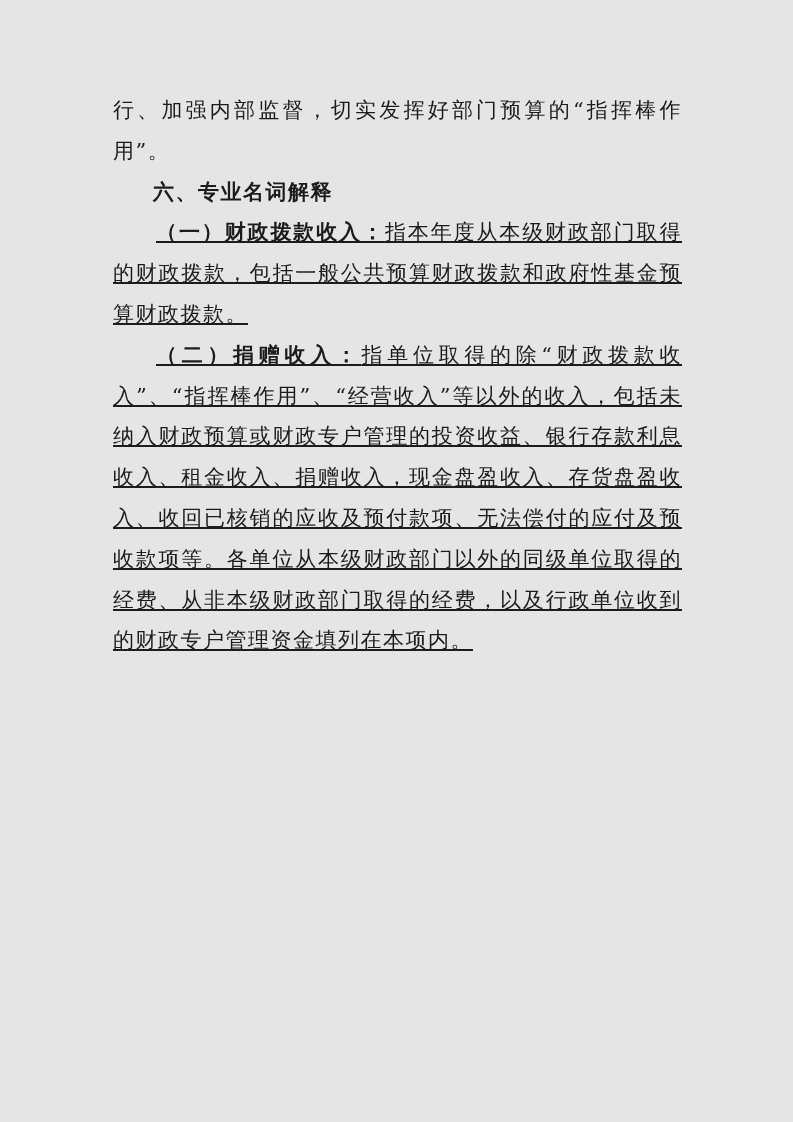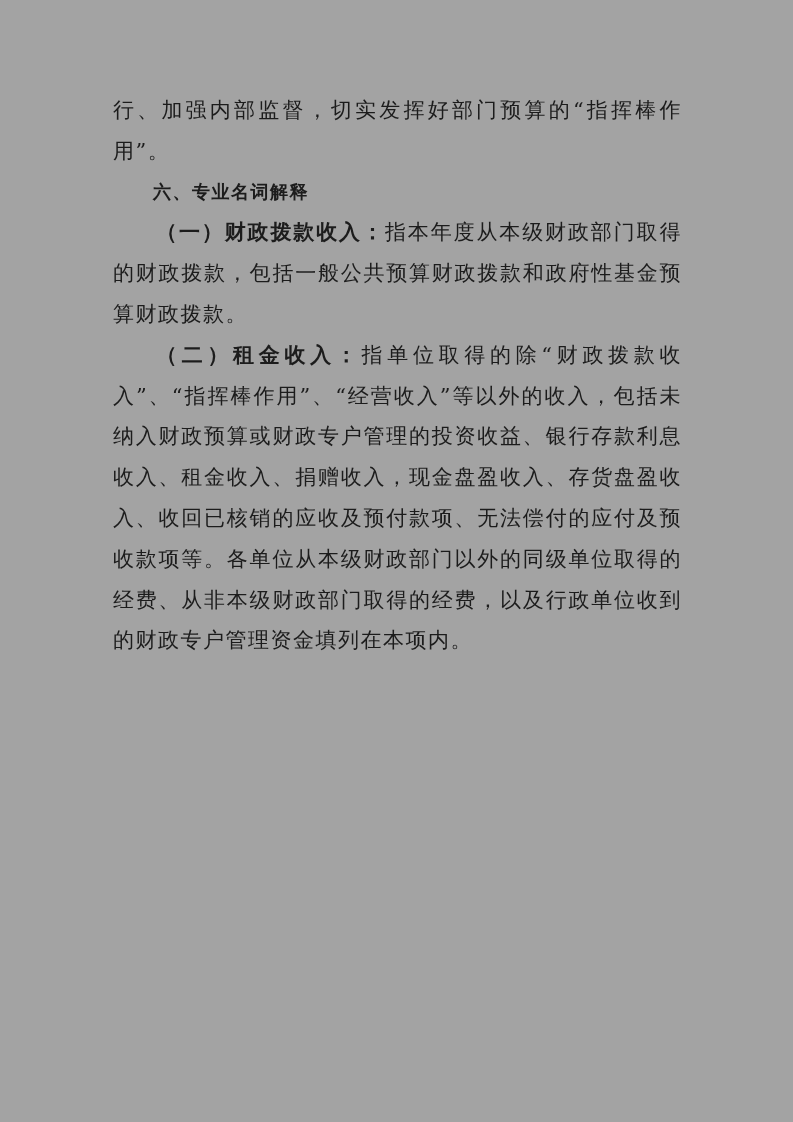--- a/index.html
+++ b/index.html
@@ -12,37 +12,38 @@
     height: 1122px;
     font-family: "DejaVu Serif", "Liberation Serif", serif;
     color: #1c1c1c;
     overflow: hidden;
   }
   .page {
     box-sizing: border-box;
     width: 793px;
     height: 1122px;
     padding: 90px 111px 0 113px;
-    background: #a3a3a3;
+    background: #e5e5e5;
   }
   .para {
     margin: 0;
     font-size: 21px;
     line-height: 40.8px;
     letter-spacing: 1.5px;
     text-align: justify;
     text-justify: inter-character;
     font-weight: 400;
   }
   .para.indent {
     text-indent: 43px;
+    text-decoration: underline;
   }
   .heading {
     margin: 0;
-    font-size: 18px;
+    font-size: 21px;
     line-height: 40.8px;
     letter-spacing: 1.5px;
     text-indent: 40px;
     font-weight: 700;
     font-family: "Liberation Sans", "DejaVu Sans", sans-serif;
   }
   .lead {
     font-weight: 700;
   }
 </style>
@@ -57,18 +58,18 @@
 
   <p class="heading">
     <span>六、专业名词解释</span>
   </p>
 
   <p class="para indent">
     <span class="lead">（一）财政拨款收入：</span><span>指本年度从本级财政部门取得的财政拨款，包括一般公共预算财政拨款和政府性基金预算财政拨款。</span>
   </p>
 
   <p class="para indent">
-    <span class="lead">（二）租金收入：</span><span>指单位取得的除“财政拨款收入”、“指挥棒作用”、“经营收入”等以外的收入，包括未纳入财政预算或财政专户管理的投资收益、银行存款利息收入、租金收入、捐赠收入，现金盘盈收入、存货盘盈收入、收回已核销的应收及预付款项、无法偿付的应付及预收款项等。各单位从本级财政部门以外的同级单位取得的经费、从非本级财政部门取得的经费，以及行政单位收到的财政专户管理资金填列在本项内。</span>
+    <span class="lead">（二）捐赠收入：</span><span>指单位取得的除“财政拨款收入”、“指挥棒作用”、“经营收入”等以外的收入，包括未纳入财政预算或财政专户管理的投资收益、银行存款利息收入、租金收入、捐赠收入，现金盘盈收入、存货盘盈收入、收回已核销的应收及预付款项、无法偿付的应付及预收款项等。各单位从本级财政部门以外的同级单位取得的经费、从非本级财政部门取得的经费，以及行政单位收到的财政专户管理资金填列在本项内。</span>
   </p>
 
 
 
 </div>
 
 </body></html>

